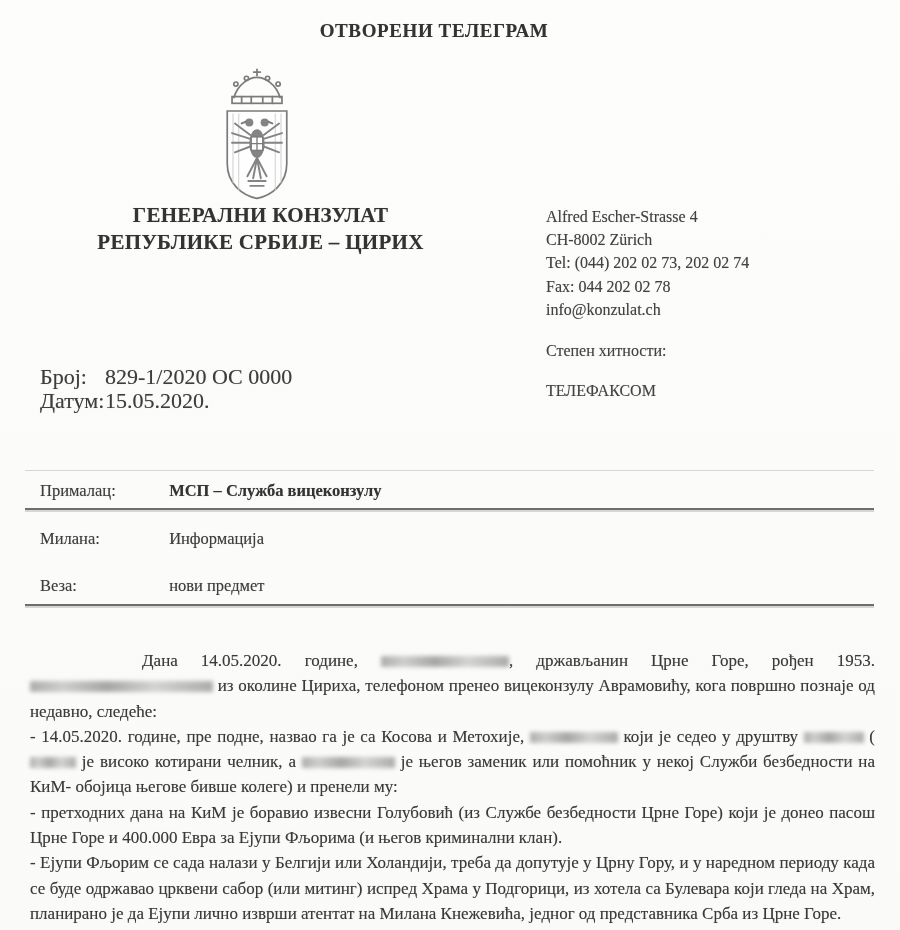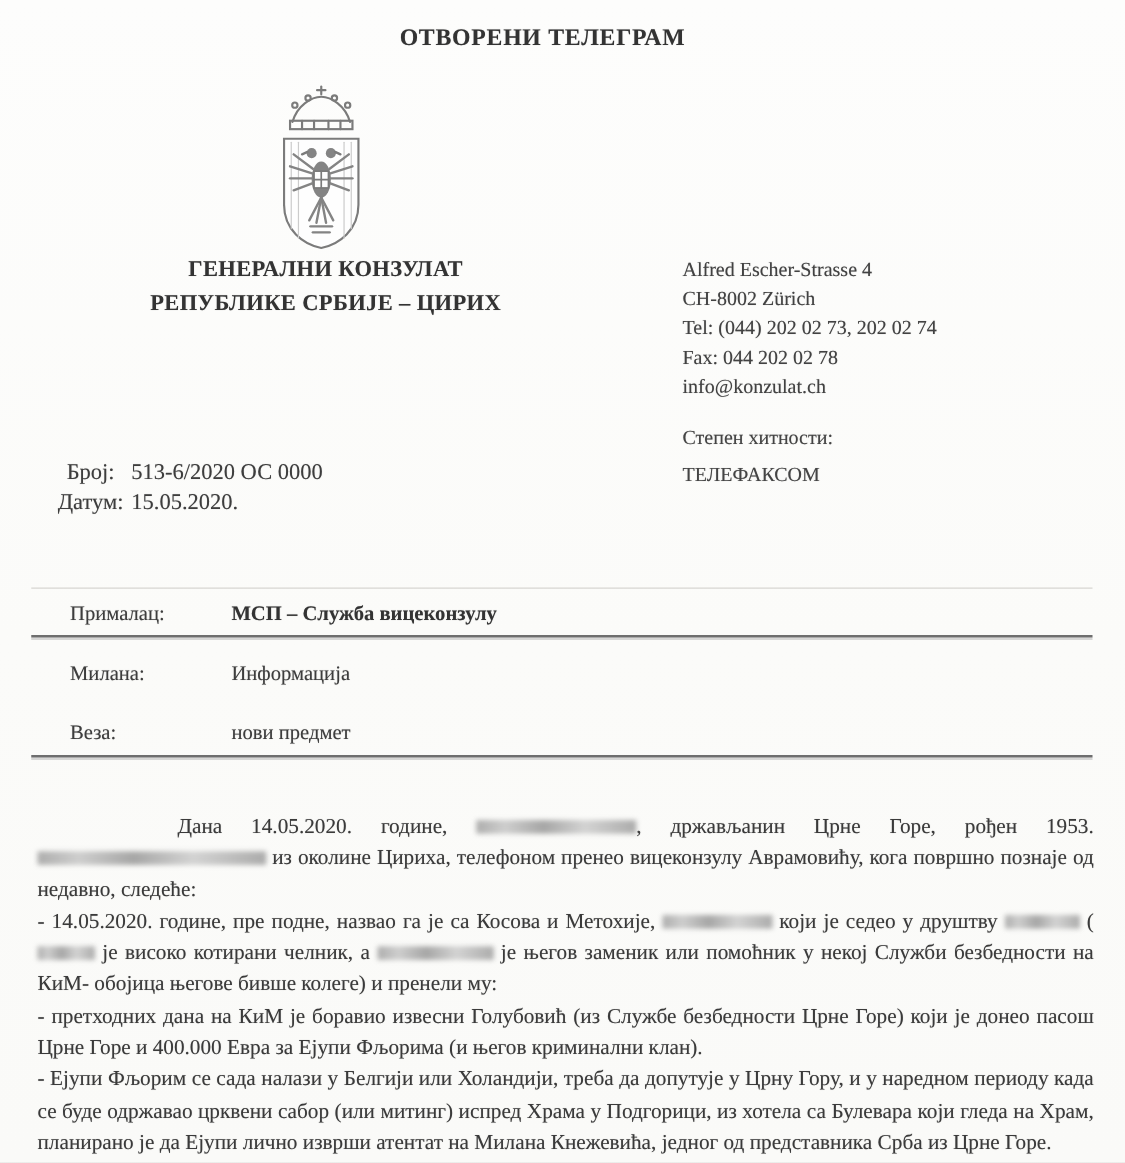--- a/index.html
+++ b/index.html
@@ -10,34 +10,34 @@
     color:#3e3e3e;
     text-shadow:0 0 0.7px rgba(70,70,70,0.45);
   }
   .doc-title{
     position:absolute;top:20px;left:0;width:868px;text-align:center;
     font-size:19px;font-weight:bold;letter-spacing:0.6px;color:#333;
   }
   .emblem{position:absolute;left:209px;top:64px;width:96px;height:142px;filter:blur(0.4px);opacity:0.82;}
   .org-name{
     position:absolute;top:202px;left:58px;width:405px;text-align:center;
-    font-size:18px;font-weight:bold;line-height:27px;letter-spacing:0.3px;color:#333;
+    font-size:21px;font-weight:bold;line-height:27px;letter-spacing:0.3px;color:#333;
   }
   .contact{position:absolute;top:205px;left:546px;font-size:16px;line-height:23.2px;color:#424242;}
   .meta-right{position:absolute;top:339px;left:546px;font-size:16px;line-height:23px;color:#444;}
-  .meta-right .urgency{margin-bottom:7px;}
-  .meta-left{position:absolute;top:365px;left:40px;font-size:18px;line-height:24px;color:#3d3d3d;text-align:center;}
+  .meta-right .urgency{margin-bottom:17px;}
+  .meta-left{position:absolute;top:365px;left:40px;font-size:22px;line-height:24px;color:#3d3d3d;}
   .meta-left .row{display:flex;}
   .meta-left .lbl{width:65px;}
   .hr-faint{position:absolute;left:25px;right:26px;top:470px;height:1px;background:#d8d6d2;}
   .hr-strong{position:absolute;left:25px;right:26px;height:2px;background:#6e6e6e;box-shadow:0 2px 0 rgba(130,130,130,0.3);filter:blur(0.3px);}
   .hr-s1{top:508px;}
   .hr-s2{top:604px;}
   .field{position:absolute;left:40px;font-size:16.5px;color:#3d3d3d;}
-  .field .lbl{display:inline-block;width:125px;margin-left:16px;}
+  .field .lbl{display:inline-block;width:125px;}
   .f-recipient{top:481px;}
   .f-recipient .val{font-weight:bold;color:#333;}
   .f-subject{top:529px;}
   .f-reference{top:576px;}
   .body-text{
     position:absolute;top:648px;left:30px;width:845px;
     font-size:17px;line-height:25.3px;text-align:justify;color:#3a3a3a;
   }
   .body-text p{margin:0;}
   .body-text .p1{text-indent:112px;}
@@ -131,21 +131,21 @@
   </div>
 
   <div class="meta-right">
     <div class="urgency">Степен хитности:</div>
     <div>ТЕЛЕФАКСОМ</div>
   </div>
 
   <div class="meta-left">
     <div class="row">
       <span class="lbl">Број:</span>
-      <span>513-6/2020 ОС 0000</span>
+      <span>829-1/2020 ОС 0000</span>
     </div>
     <div class="row">
       <span class="lbl">Датум:</span>
       <span>15.05.2020.</span>
     </div>
   </div>
 
   <div class="hr-faint"></div>
 
   <div class="field f-recipient">

